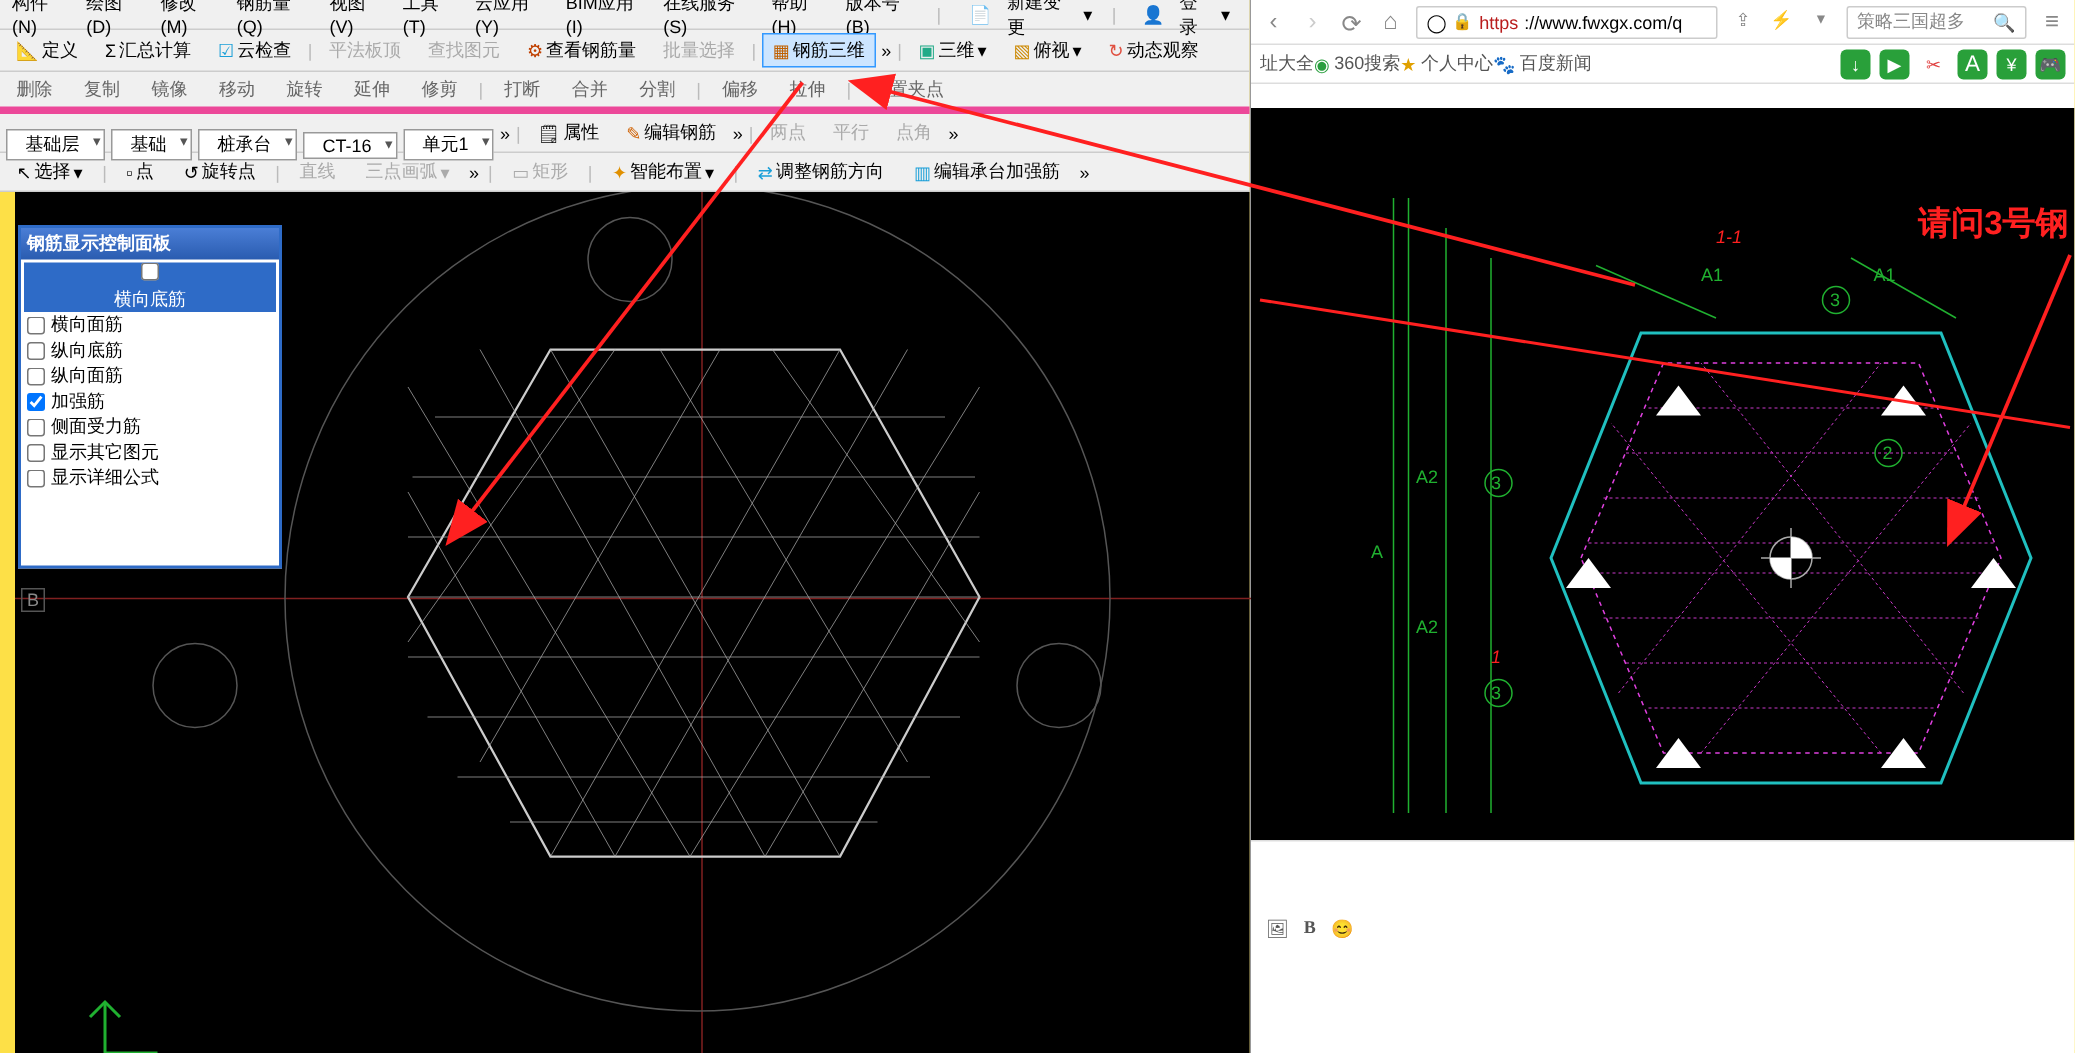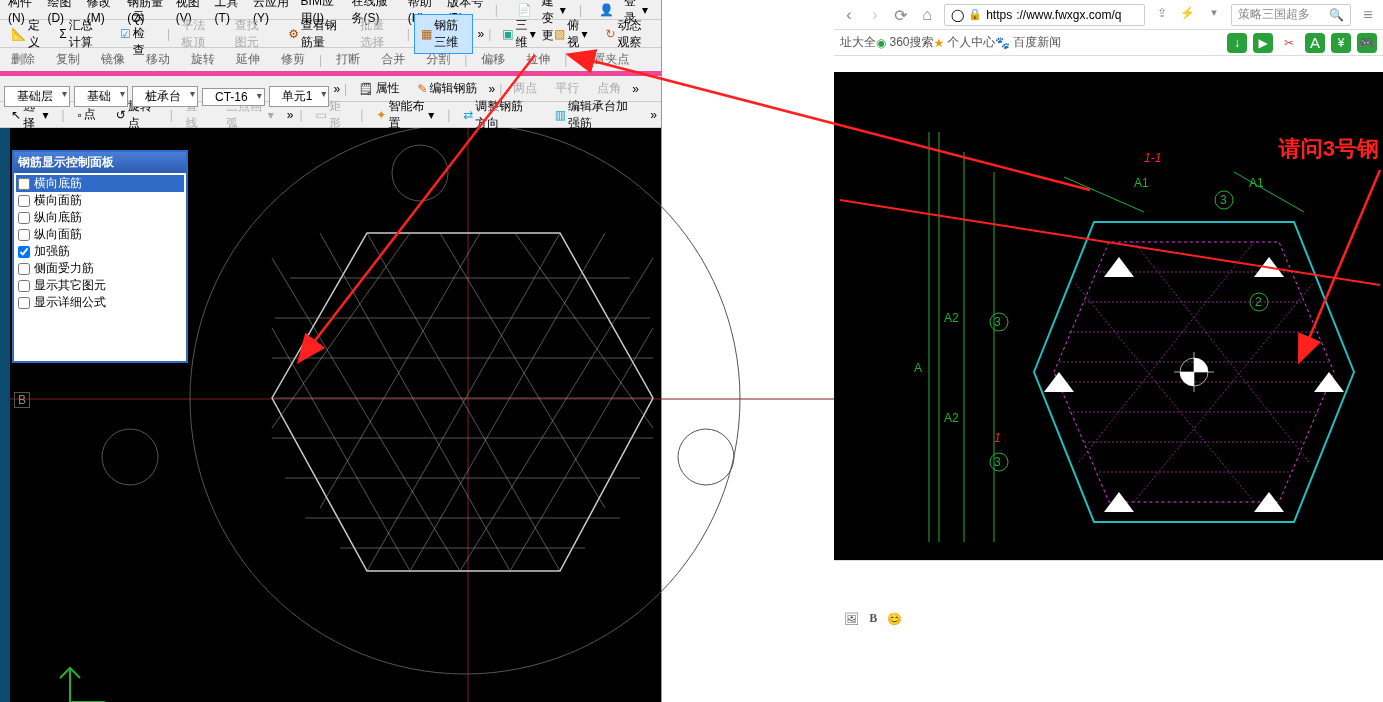--- a/index.html
+++ b/index.html
@@ -1,19 +1,19 @@
 <!DOCTYPE html>
 <html><head>
 <meta charset="utf-8">
 <style>
 * { margin: 0; padding: 0; box-sizing: border-box; font-family: "Microsoft YaHei", SimSun, sans-serif; font-size: 12px; }
 body { width: 1383px; height: 702px; background: #fff; overflow: hidden; position: relative; }
 
 
-.cad-app { position: absolute; left: 0; top: 0; width: 662px; height: 702px; background: #0c4a6e; border-right: 1px solid #999; }
+.cad-app { position: absolute; left: 0; top: 0; width: 834px; height: 702px; background: #fde047; border-right: 1px solid #999; }
 
 .menubar { height: 20px; background: #f0f0f0; border-bottom: 1px solid #ccc; display: flex; align-items: center; padding: 0 4px; gap: 2px; }
 .menubar span { padding: 2px 4px; cursor: pointer; }
 .menubar .right { margin-left: auto; display: flex; gap: 4px; align-items: center; }
 
 .toolbar1 { height: 28px; background: #f0f0f0; border-bottom: 1px solid #ccc; display: flex; align-items: center; padding: 0 4px; gap: 4px; }
 .tb-btn { padding: 2px 6px; cursor: pointer; display: inline-flex; align-items: center; gap: 2px; border: 1px solid transparent; }
 .tb-btn.highlighted { border: 1px solid #3399ff; background: #cce5ff; }
 
 .toolbar2 { height: 28px; background: #f0f0f0; border-bottom: 5px solid #ec4899; display: flex; align-items: center; padding: 0 4px; gap: 7px; }
@@ -25,40 +25,40 @@
 
 .toolbar4 { height: 26px; background: #f0f0f0; border-bottom: 1px solid #ccc; display: flex; align-items: center; padding: 0 4px; gap: 6px; }
 
 .canvas-area { position: absolute; left: 10px; top: 128px; right: 0; bottom: 0; background: #000; }
 
 
 .rebar-panel { position: absolute; left: 12px; top: 150px; width: 176px; background: #fff; border: 2px solid #2e6bc7; z-index: 30; }
 .rebar-panel .title { background: linear-gradient(#4a7ed6, #2a5cb0); color: #fff; font-size: 12px; padding: 2px 4px; font-weight: bold; }
 .rebar-panel .items { padding: 2px; }
 .rebar-item { display: flex; align-items: center; gap: 4px; padding: 0 2px; font-size: 12px; }
-.rebar-item.selected { background: #2e6bc7; color: #fff; }
+.rebar-item.selected { background: #2e6bc7; color: #fff; flex-direction: column; }
 .rebar-item input[type=checkbox] { width: 12px; height: 12px; }
 .rebar-panel .items-pad { height: 48px; }
 
 
 .axis-label { position: absolute; color: #888; font-size: 12px; border: 1px solid #555; padding: 0 3px; }
 
 
 .browser { position: absolute; left: 834px; top: 0; right: 0; height: 702px; background: #fff; }
 .tabs { height: 16px; background: #e8e8e8; display: flex; align-items: stretch; font-size: 11px; overflow: hidden; }
 .tab { padding: 1px 8px; border-right: 1px solid #ccc; background: #f5f5f5; display: flex; align-items: center; gap: 4px; white-space: nowrap; color: #555; }
 .tab.active { background: #fff; color: #1a5fcc; border-top: 2px solid #1a5fcc; }
 .tab .x { color: #888; font-size: 10px; cursor: pointer; }
 .tab .plus { font-size: 14px; color: #888; }
 
 .addr { height: 30px; border-bottom: 1px solid #ddd; display: flex; align-items: center; padding: 0 6px; gap: 8px; }
 .addr .nav-btn { width: 18px; height: 18px; color: #888; cursor: pointer; text-align: center; font-size: 16px; }
 .addr .urlbox { flex: 1; border: 1px solid #ccc; border-radius: 2px; height: 22px; display: flex; align-items: center; padding: 0 6px; gap: 4px; font-size: 11px; background: #fff; }
 .addr .lock { color: #2a9f3f; font-size: 11px; }
-.addr .url-green { color: #000000; }
+.addr .url-green { color: #b91c1c; }
 .addr .searchbox { width: 120px; border: 1px solid #ccc; border-radius: 2px; height: 22px; display: flex; align-items: center; padding: 0 6px; font-size: 11px; color: #888; }
 
 .bookmarks { height: 26px; border-bottom: 1px solid #ddd; display: flex; align-items: center; padding: 0 6px; gap: 0; font-size: 11px; color: #555; }
 .bookmarks .bm { display: flex; align-items: center; gap: 3px; cursor: pointer; }
 .bookmarks .right-icons { margin-left: auto; display: flex; gap: 6px; align-items: center; }
 .ext-icon { width: 20px; height: 20px; border-radius: 4px; display: inline-block; }
 
 .page-canvas { position: absolute; left: 834px; top: 72px; right: 0; height: 488px; background: #000; }
 
 .page-bottom { position: absolute; left: 834px; top: 560px; right: 0; height: 140px; background: #fff; padding: 10px; border-top: 1px solid #ddd; }

